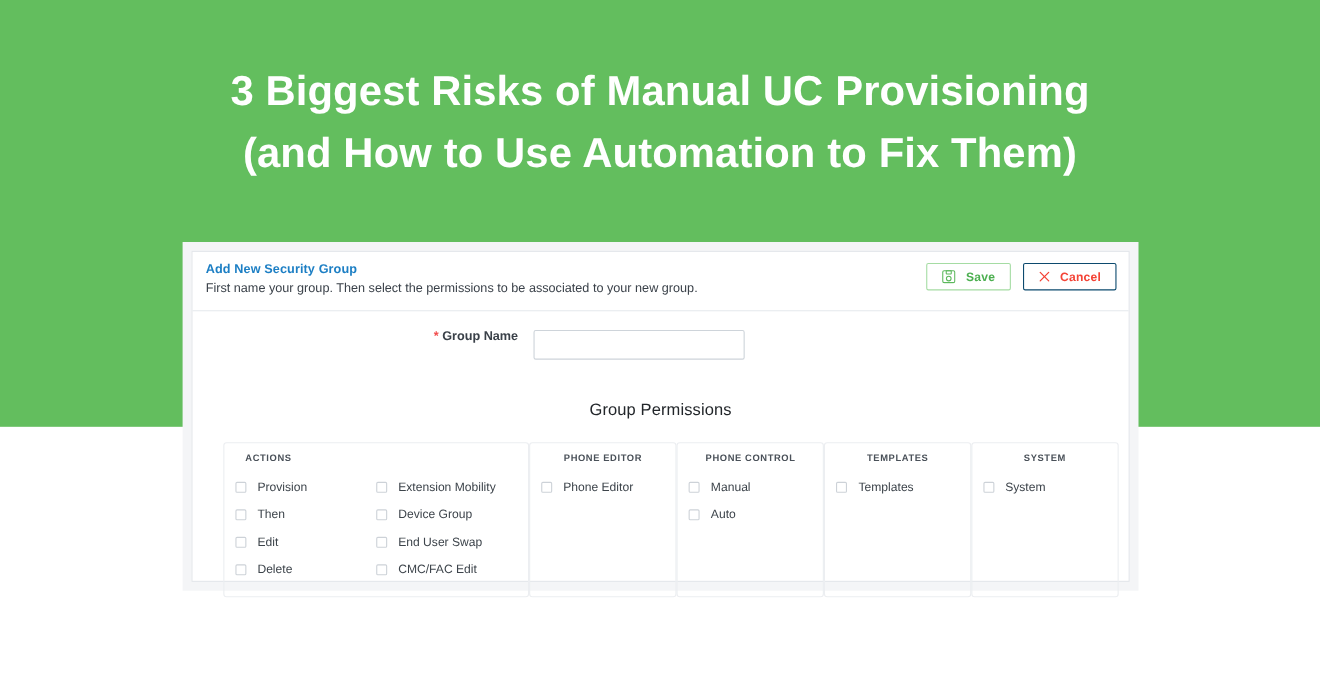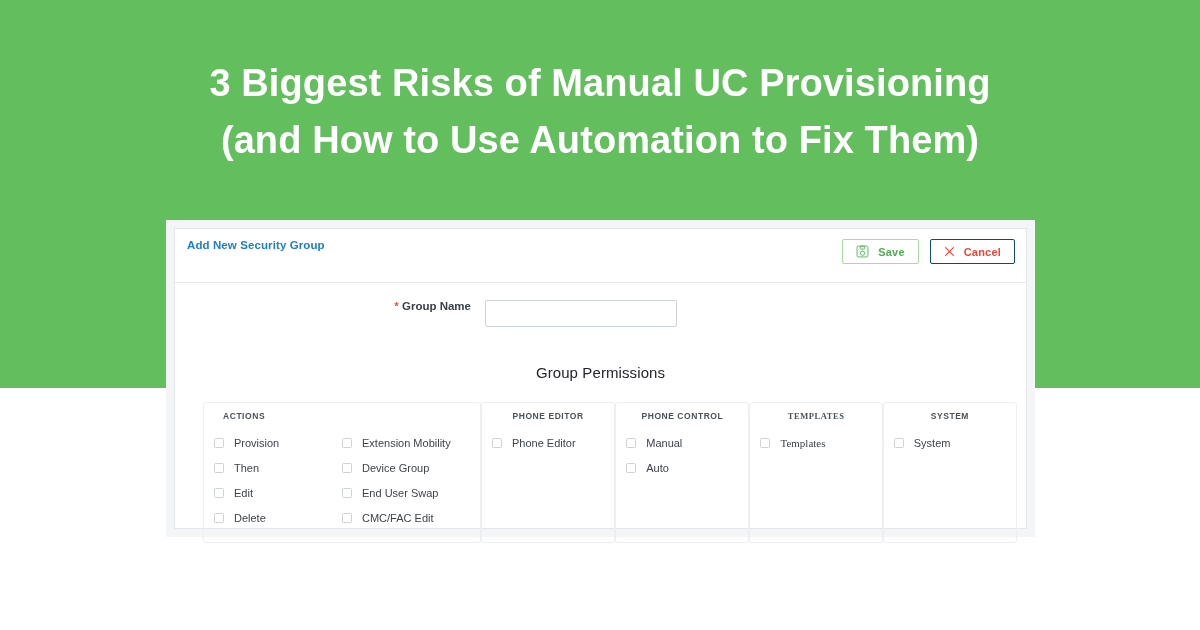--- a/index.html
+++ b/index.html
@@ -99,21 +99,21 @@
     margin: 21px 9px 0 28px;
   }
   .perm-panel {
     border: 1px solid #eceef1; border-radius: 3px;
     padding: 8px 10px 12px 10px;
     min-height: 118px;
   }
   .panel-actions { width: 278px; }
   .panel-phone-editor { width: 140px; }
   .panel-phone-control { width: 140px; }
-  .panel-templates { width: 139px; font-family: Liberation Serif, serif; }
+  .panel-templates { width: 139px; }
   .panel-system { width: 140px; }
 
   .panel-heading {
     font-size: 8.5px; font-weight: bold; color: #4a5159;
     letter-spacing: 0.55px; margin-bottom: 9px;
   }
   .panel-heading.center { text-align: center; }
   .panel-heading.left-pad { padding-left: 9px; }
 
   .cb-cols { display: flex; }
@@ -145,20 +145,21 @@
   <div class="headline">
     <span class="line">3 Biggest Risks of Manual UC Provisioning</span>
     <span class="line">(and How to Use Automation to Fix Them)</span>
   </div>
 
   <div class="window-frame">
     <div class="window-card">
 
       <div class="card-header">
         <div class="card-title">Add New Security Group</div>
+        <div class="card-subtitle">First name your group. Then select the permissions to be associated to your new group.</div>
 
         <div class="header-actions">
           <div class="btn btn-save">
             <span>
               <svg width="13" height="13" viewBox="0 0 16 16" fill="none" stroke="#5cb85c" stroke-width="1.2">
                 <rect x="1.3" y="1.3" width="13.4" height="13.4" rx="1.6"></rect>
                 <rect x="5.2" y="1.4" width="5.6" height="3.6" rx="0.6"></rect>
                 <circle cx="8" cy="10.1" r="2.6"></circle>
               </svg>
             </span>

